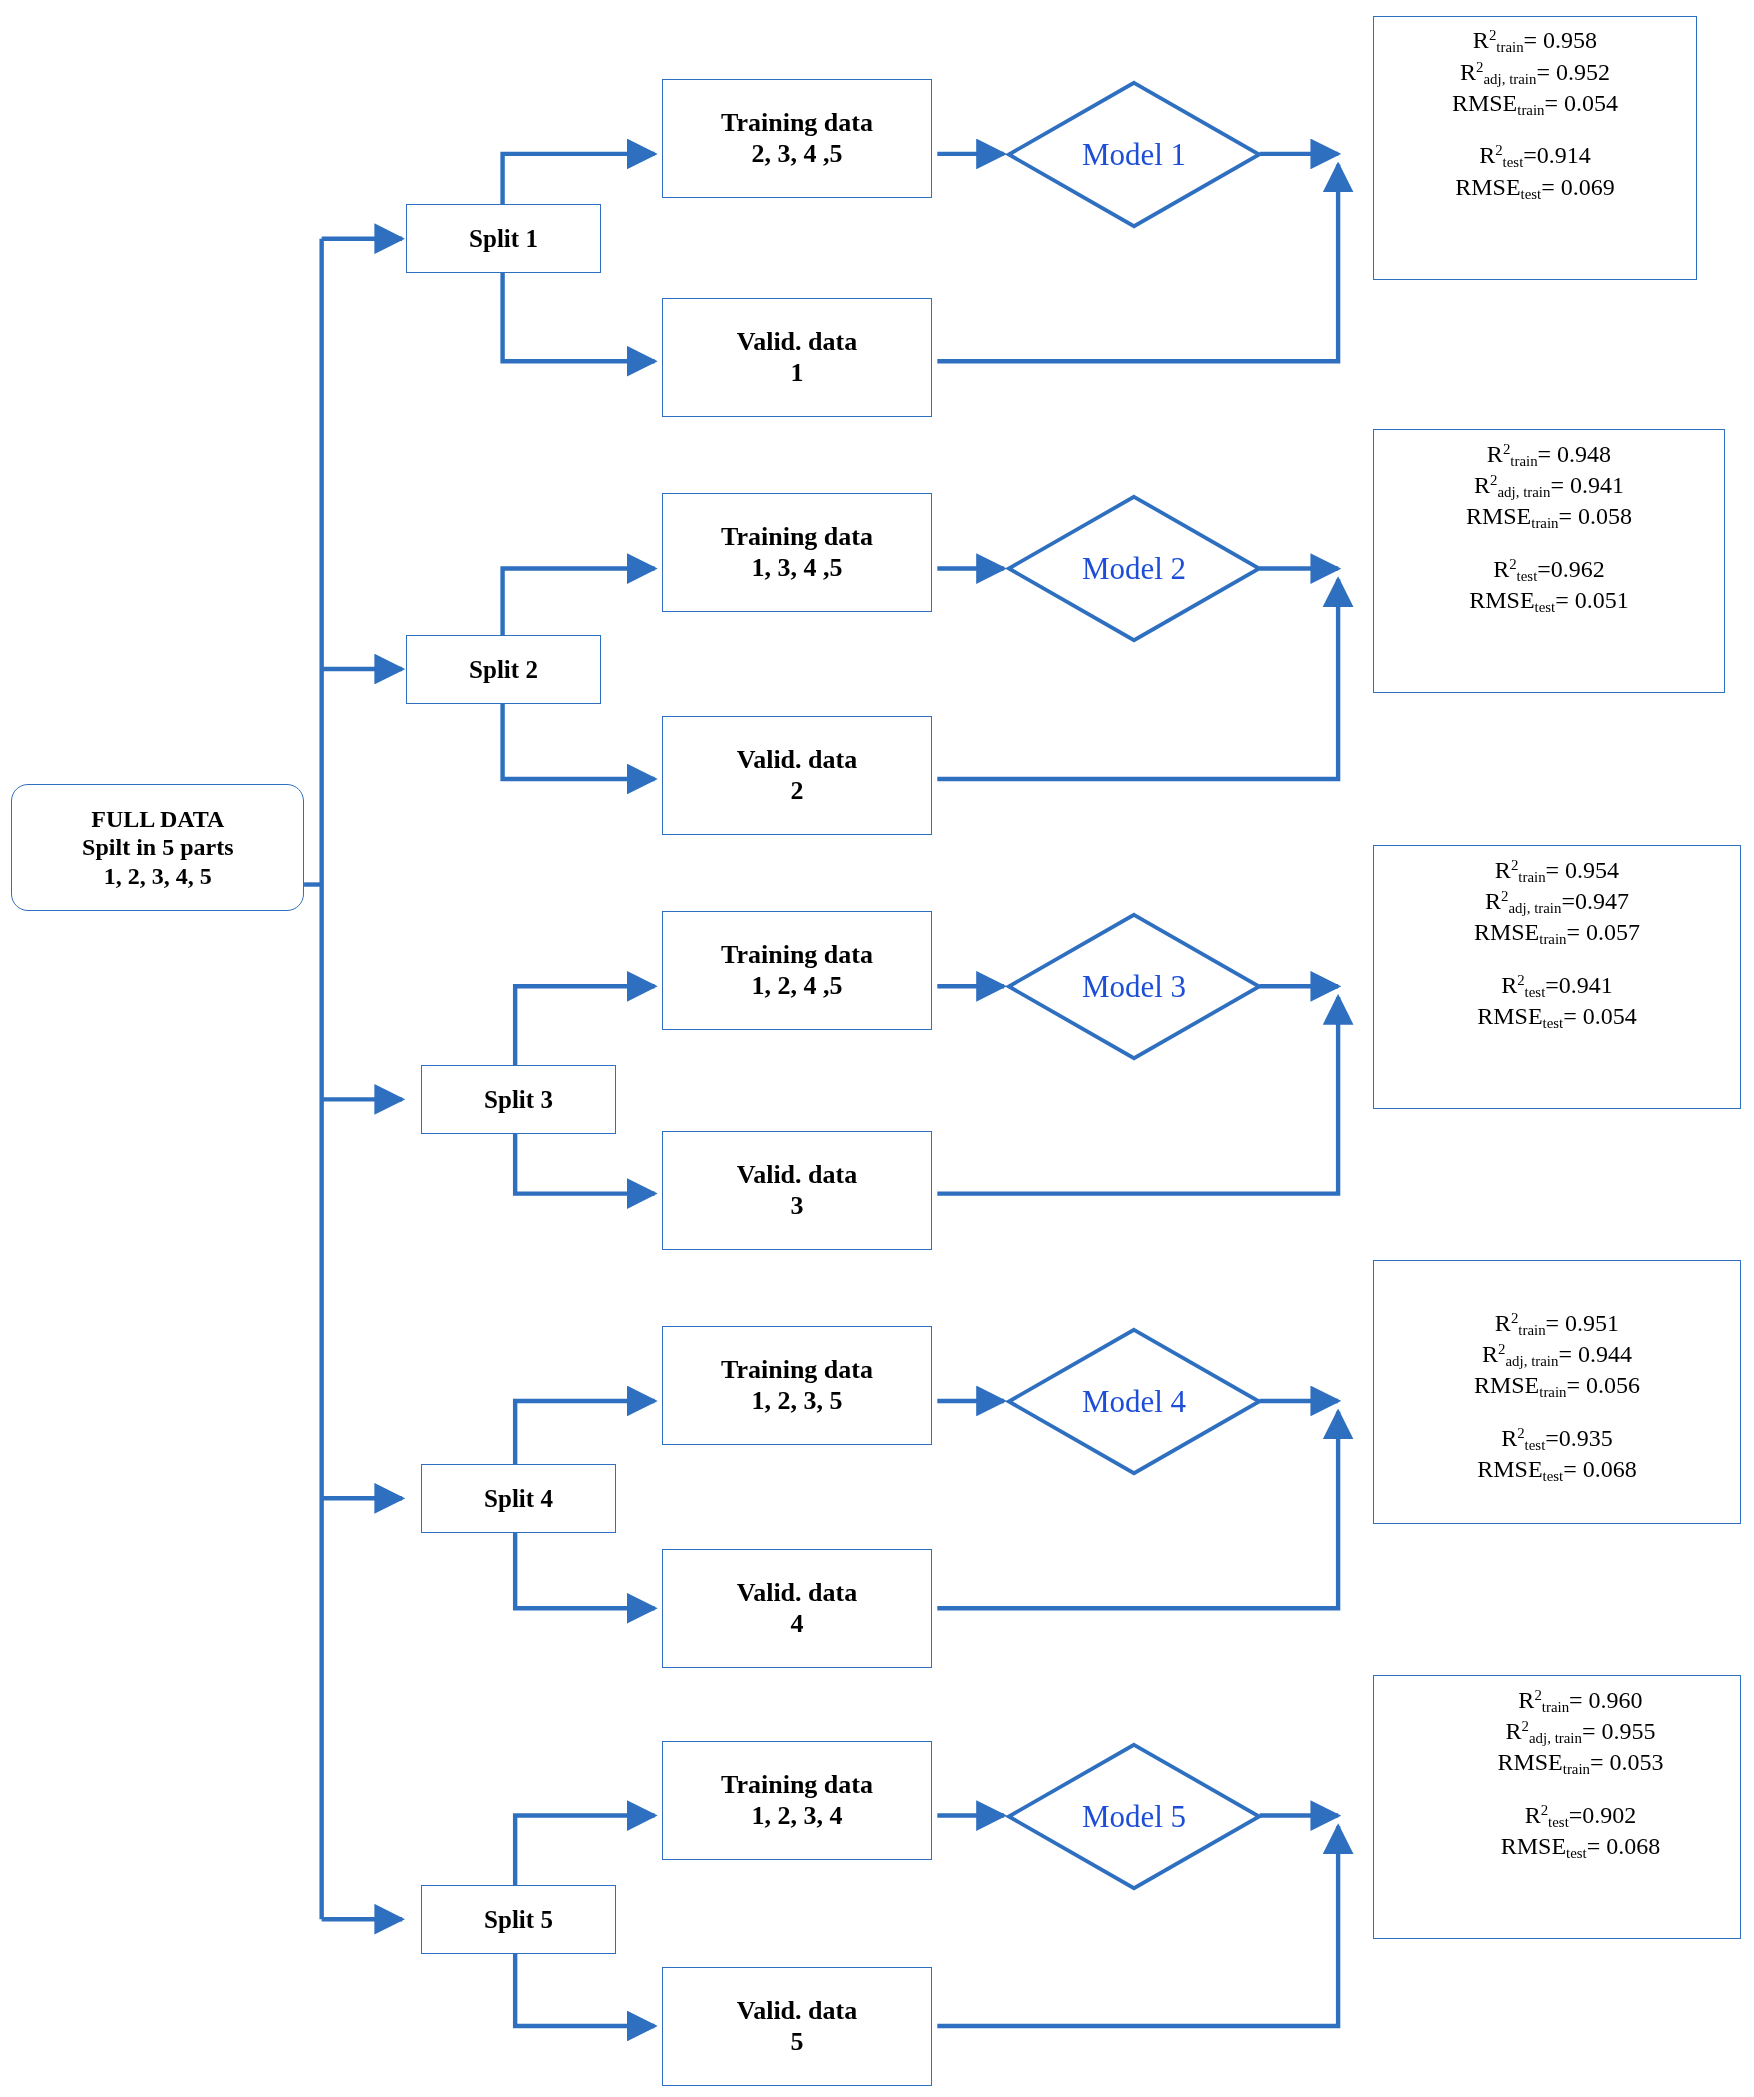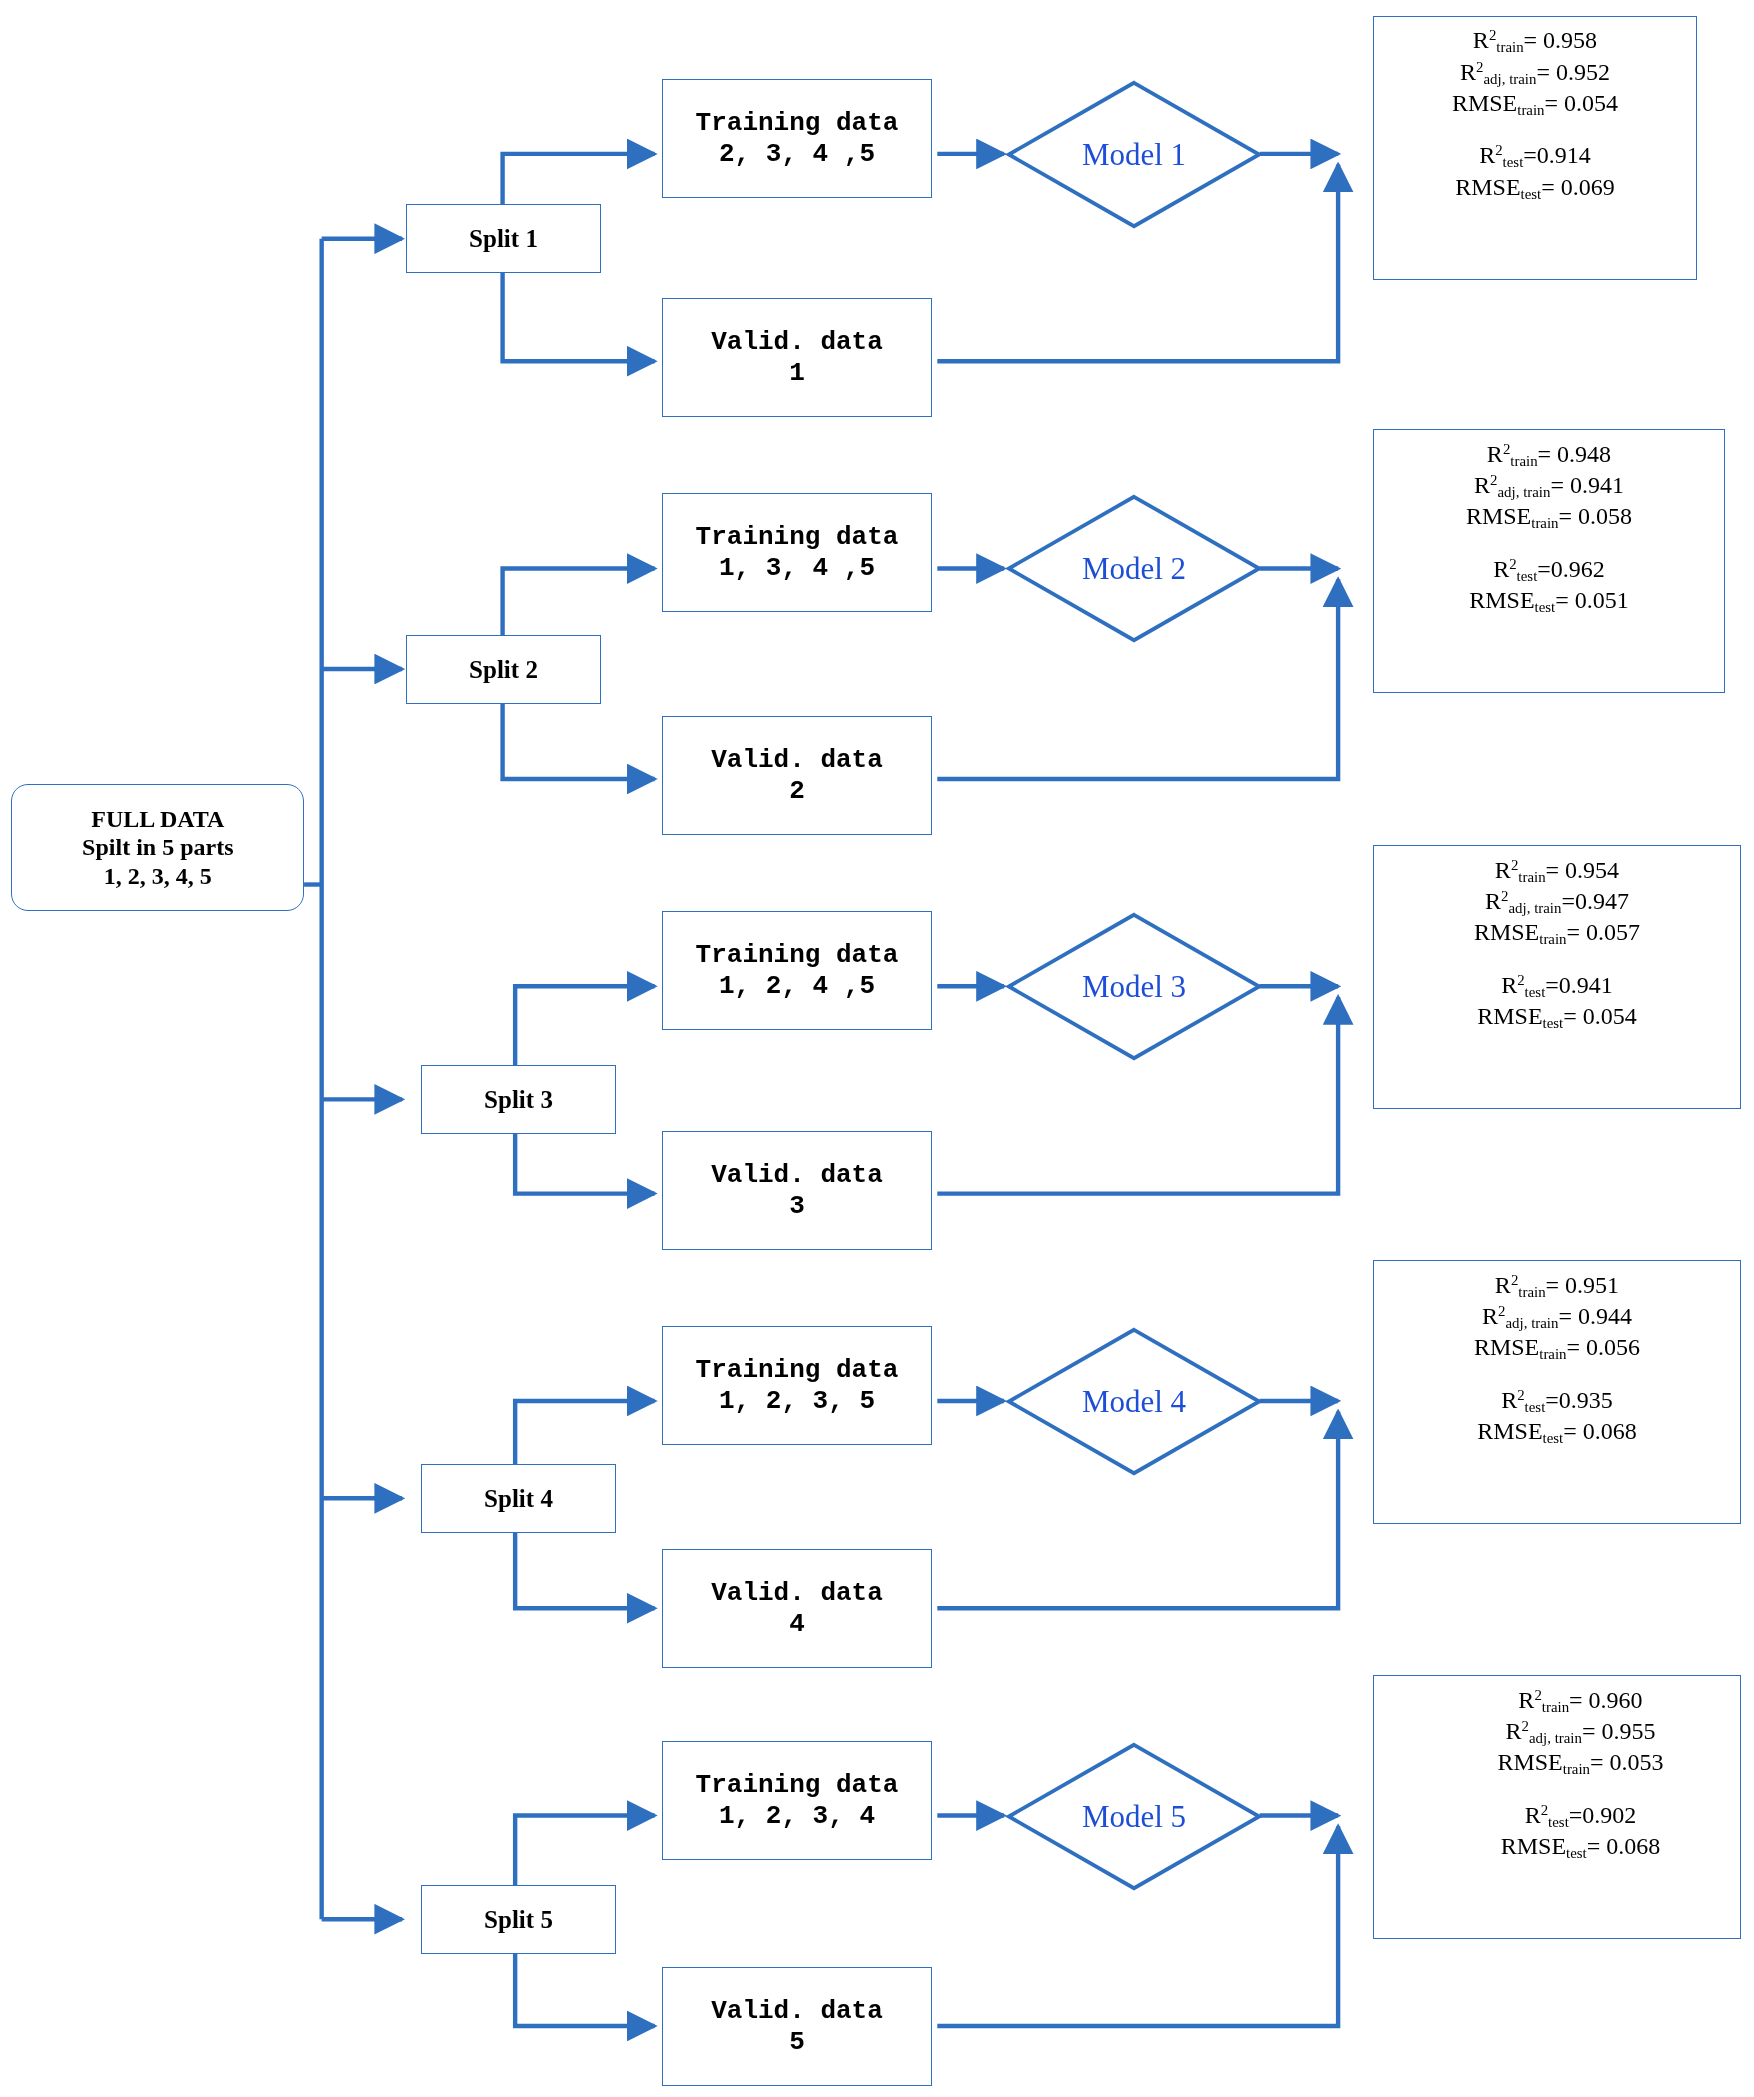--- a/index.html
+++ b/index.html
@@ -44,21 +44,20 @@
     white-space: nowrap;
   }
   .full-data {
     font-size: 24px;
   }
   .split-box {
     font-size: 25px;
   }
   .data-box {
     font-size: 26px;
-    font-family: Liberation Mono, monospace;
   }
   .diamond-wrap {
     position: absolute;
   }
   .diamond-wrap svg {
     position: absolute;
     left: 0;
     top: 0;
   }
   .diamond-label {
@@ -251,21 +250,21 @@
   <div class="node data-box" style="left:662px; top:1549px; width:270px; height:119px;">
     <span class="line">Valid. data</span>
     <span class="line">4</span>
   </div>
   <div class="diamond-wrap" style="left:1005px; top:1326px; width:258px; height:151px;">
     <svg width="258" height="151" viewBox="0 0 410 240">
       <polygon points="205,6 404,120 205,234 6,120" fill="#ffffff" stroke="#2e6fc0" stroke-width="6"></polygon>
     </svg>
     <div class="diamond-label">Model 4</div>
   </div>
-  <div class="metrics" style="left:1373px; top:1260px; width:368px; height:264px;">
+  <div class="metrics" style="left:1373px; top:1260px; width:368px; height:264px;justify-content:center;">
     <span class="m-line">R<sup>2</sup><sub>train</sub><span>= 0.951</span></span>
     <span class="m-line">R<sup>2</sup><sub>adj, train</sub><span>= 0.944</span></span>
     <span class="m-line">RMSE<sub>train</sub><span>= 0.056</span></span>
     <span class="gap"></span>
     <span class="m-line">R<sup>2</sup><sub>test</sub><span>=0.935</span></span>
     <span class="m-line">RMSE<sub>test</sub><span>= 0.068</span></span>
   </div>
 
   <div class="node split-box" style="left:421px; top:1885px; width:195px; height:69px;">
     <span class="line">Split 5</span>

